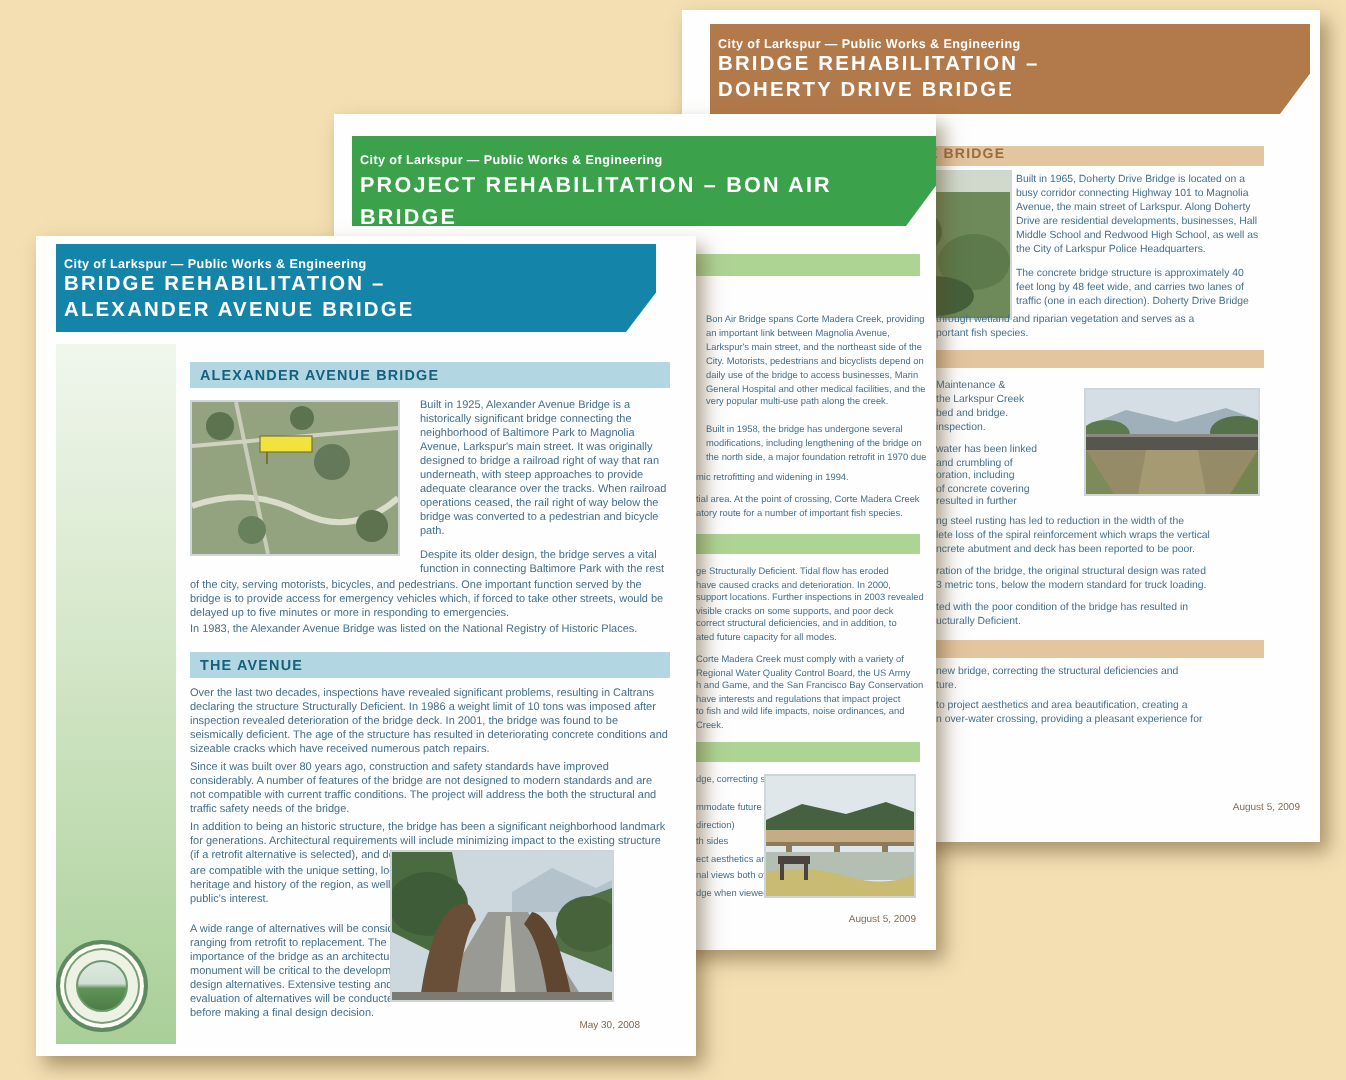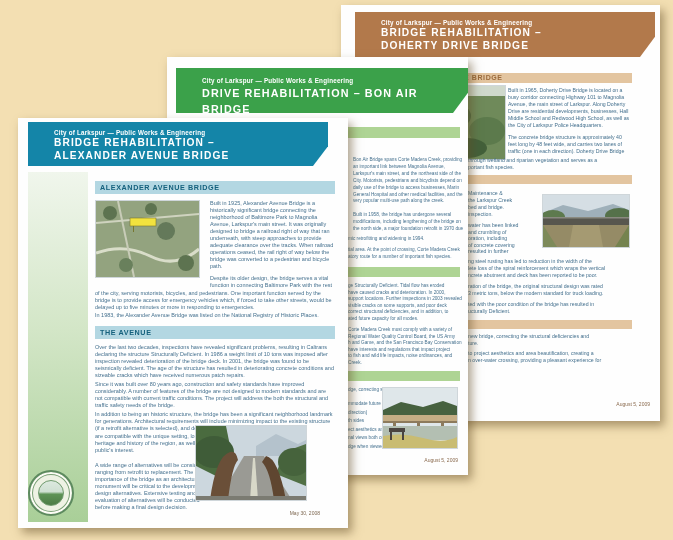--- a/index.html
+++ b/index.html
@@ -9,21 +9,21 @@
     font-family:"Liberation Sans", sans-serif;
     -webkit-font-smoothing:antialiased;
   }
   .page{
     position:absolute;background:#fefefe;
     box-shadow:4px 5px 9px rgba(96,74,35,0.5);
   }
   .banner{
     position:absolute;color:#ffffff;
     clip-path:polygon(0 0,100% 0,100% 55%,calc(100% - 15px) 100%,0 100%);
-    padding:6px 0 0 26px;box-sizing:border-box;
+    padding:6px 0 0 4px;box-sizing:border-box;
   }
   .kicker{font-size:6.3px;font-weight:bold;letter-spacing:0.2px;line-height:9px;}
   .btitle{font-size:10.2px;font-weight:bold;letter-spacing:1.1px;line-height:12.5px;}
   .btitle div:empty{display:none;}
   .bar{position:absolute;box-sizing:border-box;font-weight:bold;letter-spacing:0.6px;}
   .bar .bar-label{white-space:nowrap;}
   .para{position:absolute;color:#44708e;}
   .a-fs{font-size:5.5px;line-height:7px;}
   .b-fs{font-size:4.7px;line-height:6.9px;}
   .d-fs{font-size:5.2px;line-height:7px;}
@@ -146,21 +146,21 @@
       <div class="ln">n over-water crossing, providing a pleasant experience for</div>
     </div>
 
   <div class="date" style="left:200px;top:396px;width:109px;color:#8a6a4e;">August 5, 2009</div>
 </div>
 
 <div class="page" style="left:167px;top:57px;width:301px;height:418px;z-index:2;">
   <div class="banner" style="left:9px;top:11px;width:292px;height:45px;background:#3ba14a;padding-top:8px;">
     <div class="kicker">City of Larkspur — Public Works &amp; Engineering</div>
     <div class="btitle" style="line-height:16px;font-size:10.8px;">
-      <div>DRIVE REHABILITATION – BON AIR BRIDGE</div>
+      <div>PROJECT REHABILITATION – BON AIR BRIDGE</div>
 
     </div>
   </div>
 
   <div class="bar" style="left:79px;top:70px;width:214px;height:11px;background:#aed494;"></div>
 
   <div class="para b-fs lines" style="left:186px;top:100px;width:105px;">
       <div class="ln">Bon Air Bridge spans Corte Madera Creek, providing</div>
       <div class="ln">an important link between Magnolia Avenue,</div>
       <div class="ln">Larkspur's main street, and the northeast side of the</div>

